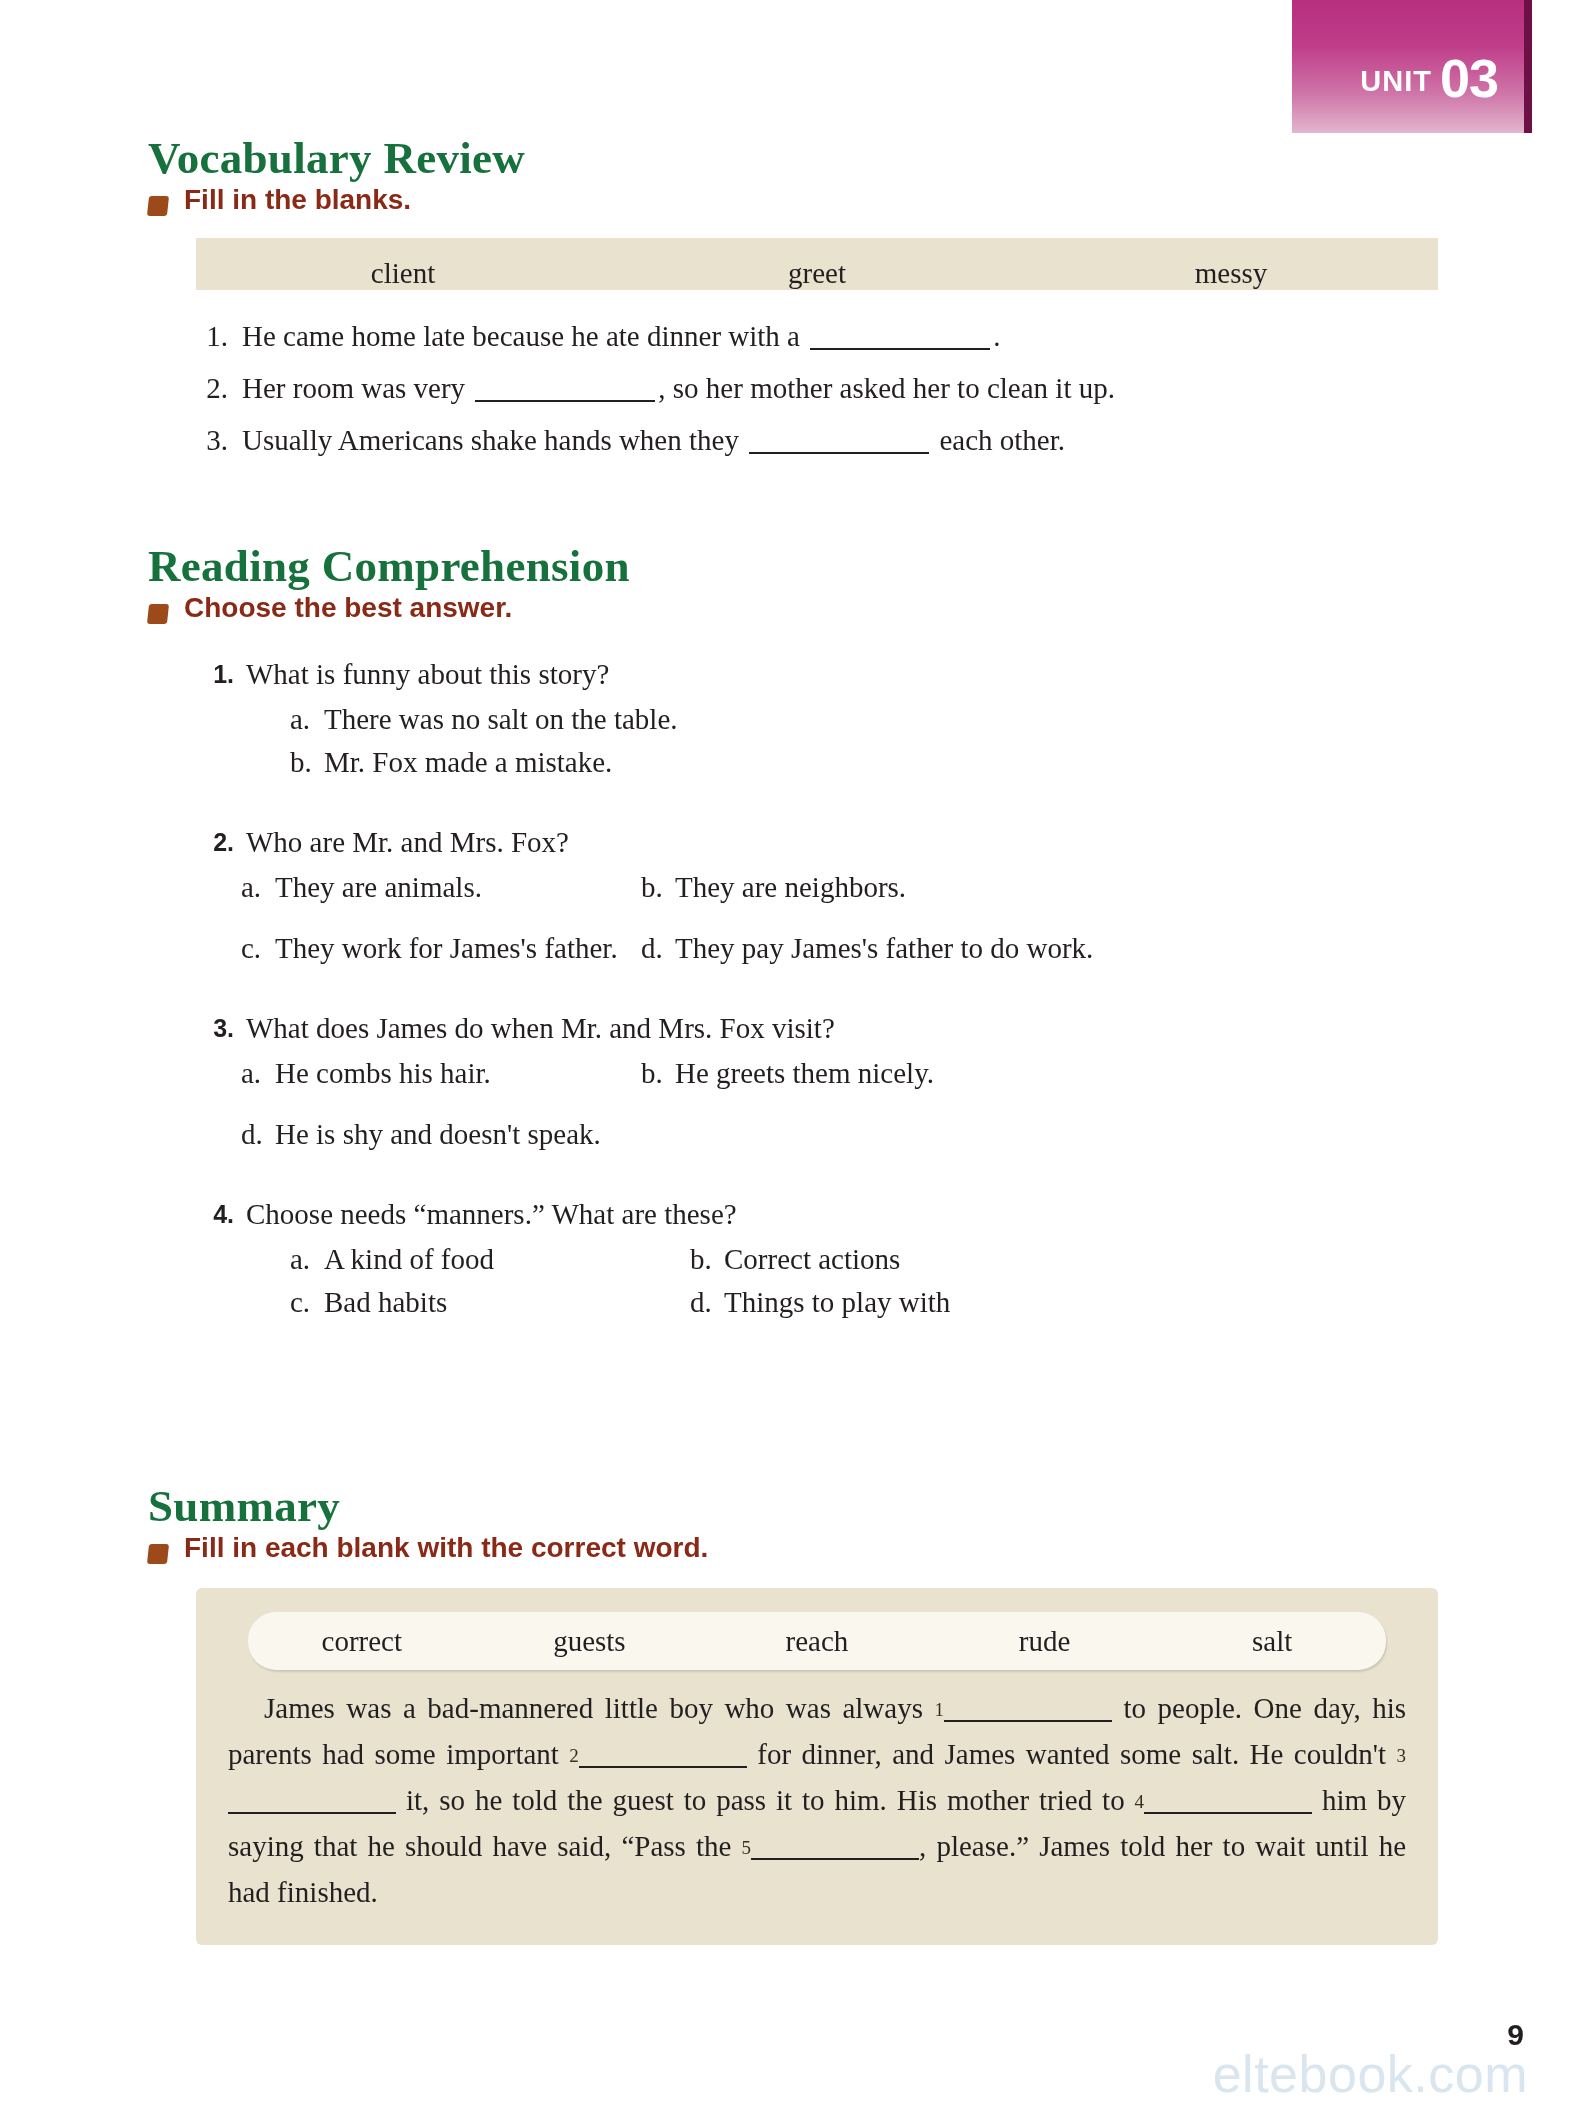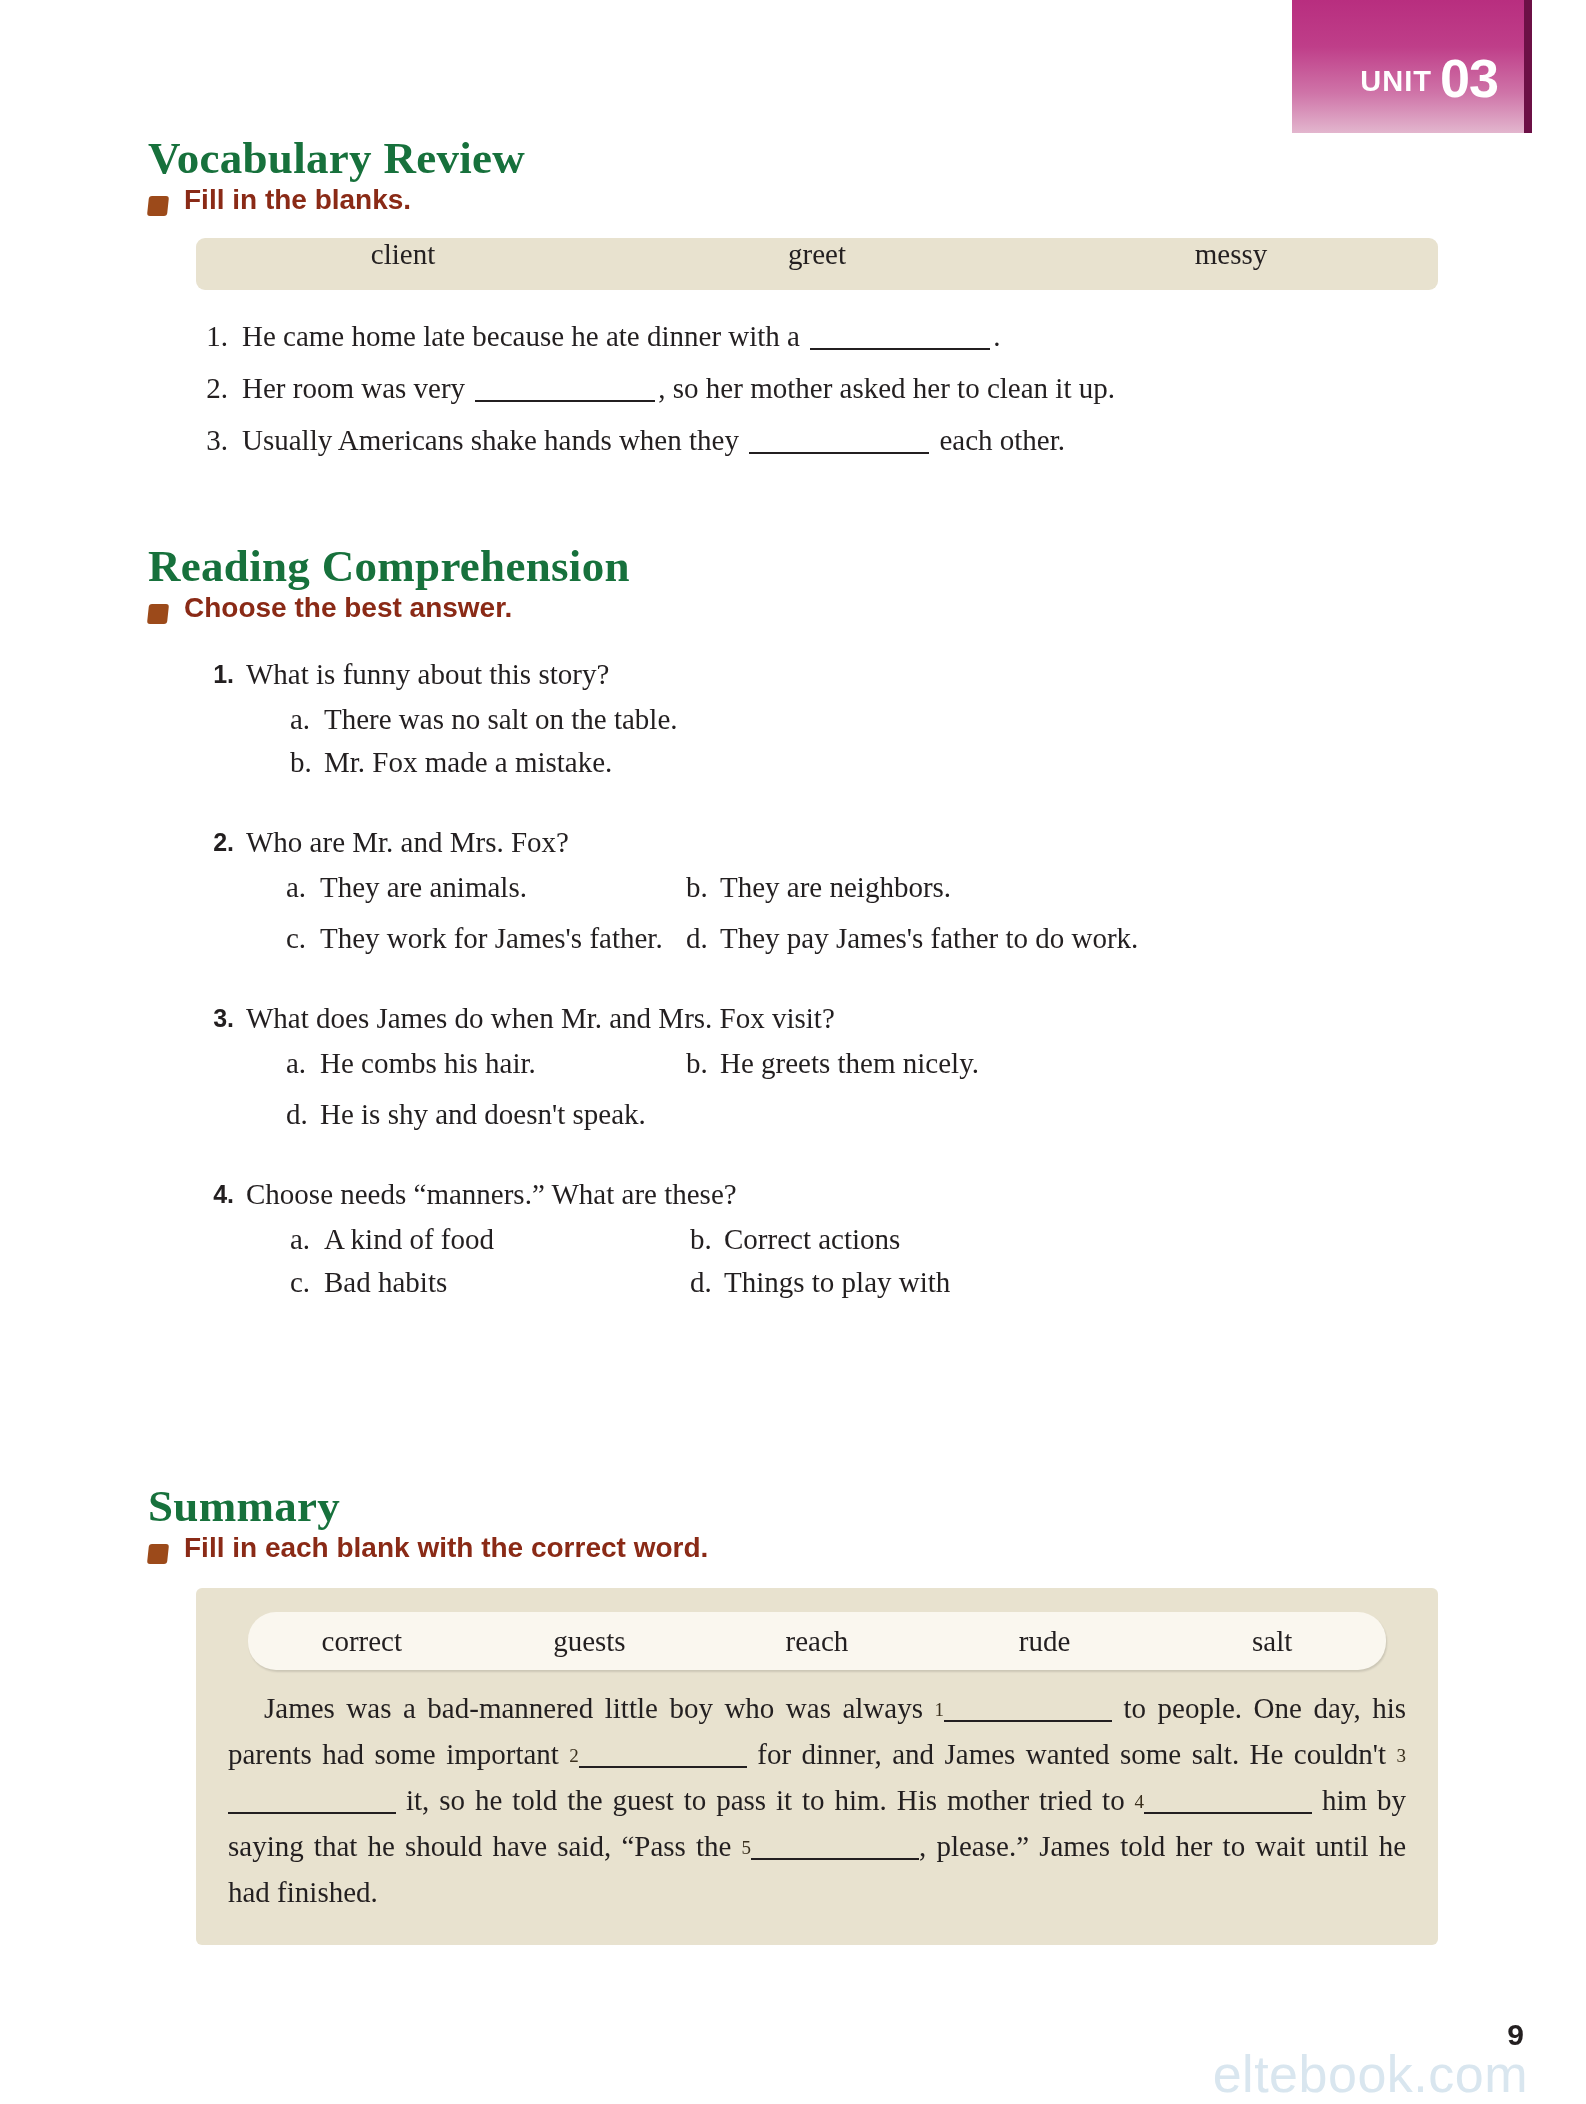--- a/index.html
+++ b/index.html
@@ -95,22 +95,22 @@
     font-size: 28px;
     color: #8a2a16;
   }
 
   
   .wordbank {
     margin-top: 22px;
     background: #e8e2cf;
     height: 52px;
     display: flex;
-    align-items: flex-start;
-    border-radius: 9px;
+    align-items: flex-end;
+    border-radius: 0;
   }
   .wordbank span {
     font-size: 29px;
     text-align: center;
     color: #231f20;
   }
 
   .qlist {
     margin-top: 20px;
   }
@@ -154,24 +154,24 @@
     padding-right: 12px;
   }
   .opts-single {
     margin-left: 100px;
   }
   .opt {
     font-size: 29px;
     line-height: 43px;
   }
   .opts-grid {
-    margin-left: 96px;
+    margin-left: 51px;
     display: grid;
     grid-template-columns: 400px auto;
-    row-gap: 8px;
+    row-gap: 18px;
   }
   .opts-grid2 {
     margin-left: 100px;
     display: grid;
     grid-template-columns: 400px auto;
   }
   .opt-letter {
     display: inline-block;
     width: 34px;
   }

